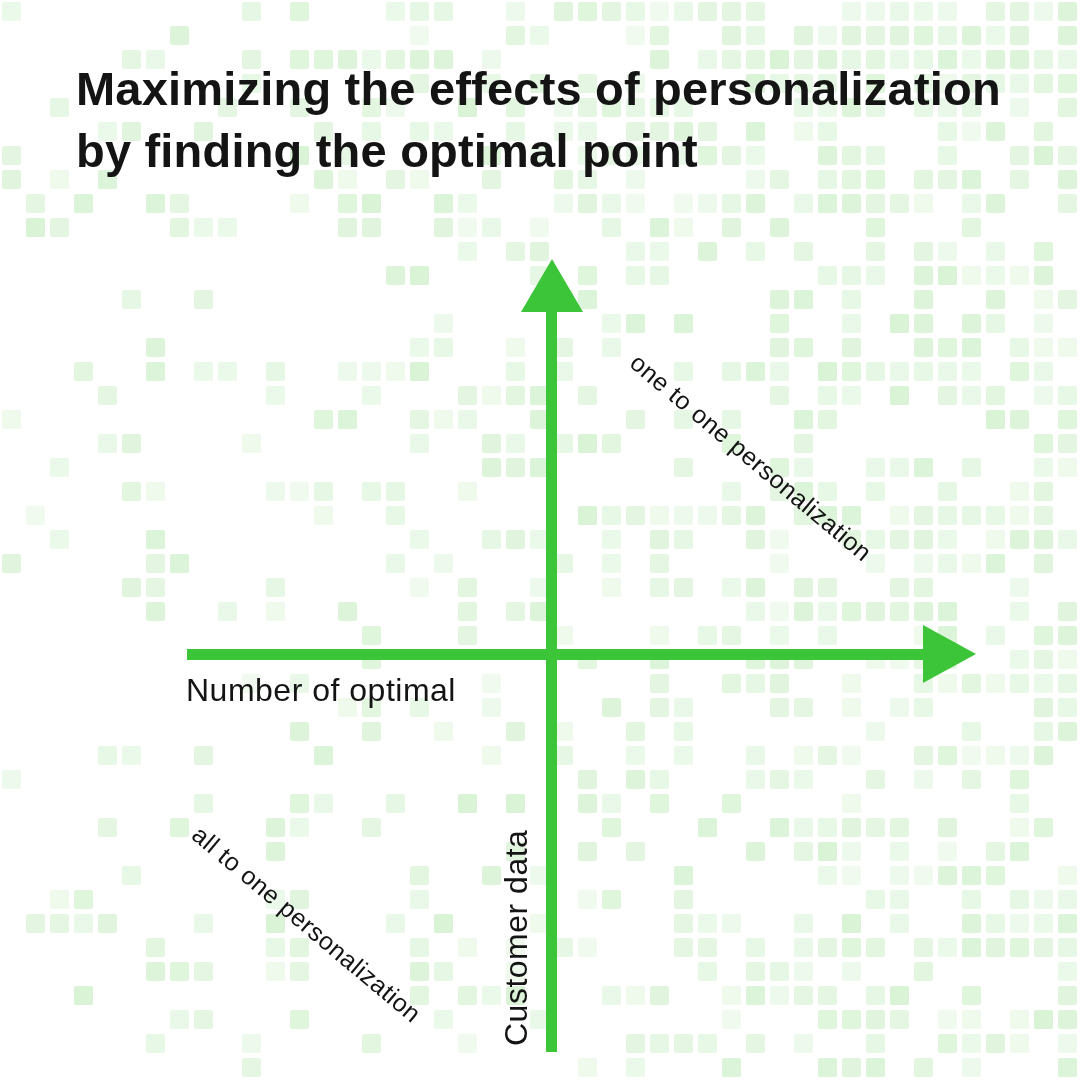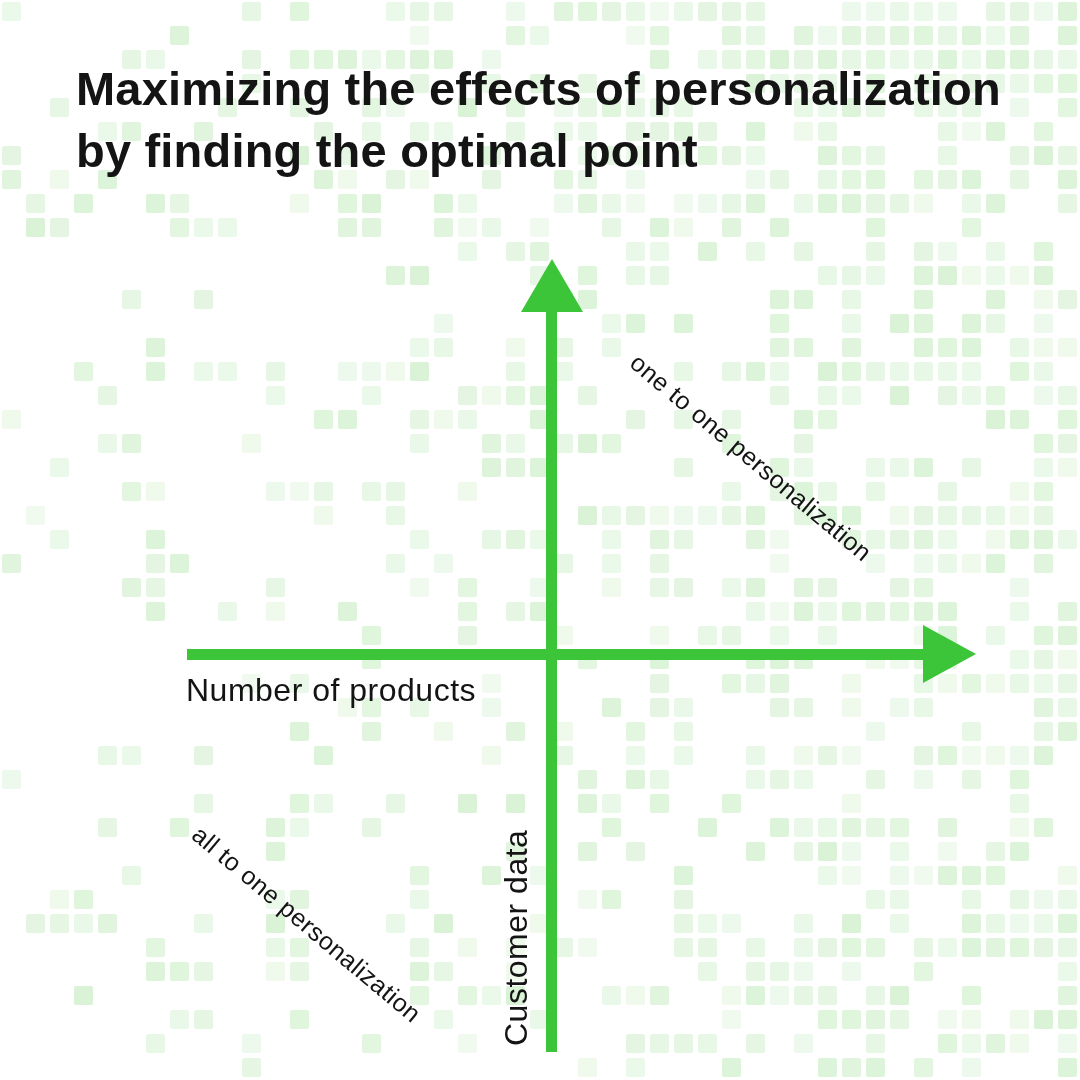--- a/index.html
+++ b/index.html
@@ -842,19 +842,19 @@
     </svg>
 
   <h1 class="title">Maximizing the effects of personalization by finding the optimal point</h1>
 
   <div class="axis-shaft y-axis-shaft"></div>
   <div class="arrowhead y-arrowhead"></div>
 
   <div class="axis-shaft x-axis-shaft"></div>
   <div class="arrowhead x-arrowhead"></div>
 
-  <div class="axis-label x-axis-label">Number of products</div>
+  <div class="axis-label x-axis-label">Number of optimal</div>
   <div class="axis-label y-axis-label">Customer data</div>
 
   <div class="quadrant-label quadrant-label-ur">one to one personalization</div>
   <div class="quadrant-label quadrant-label-ll">all to one personalization</div>
 
 </div>
 
 </body></html>

